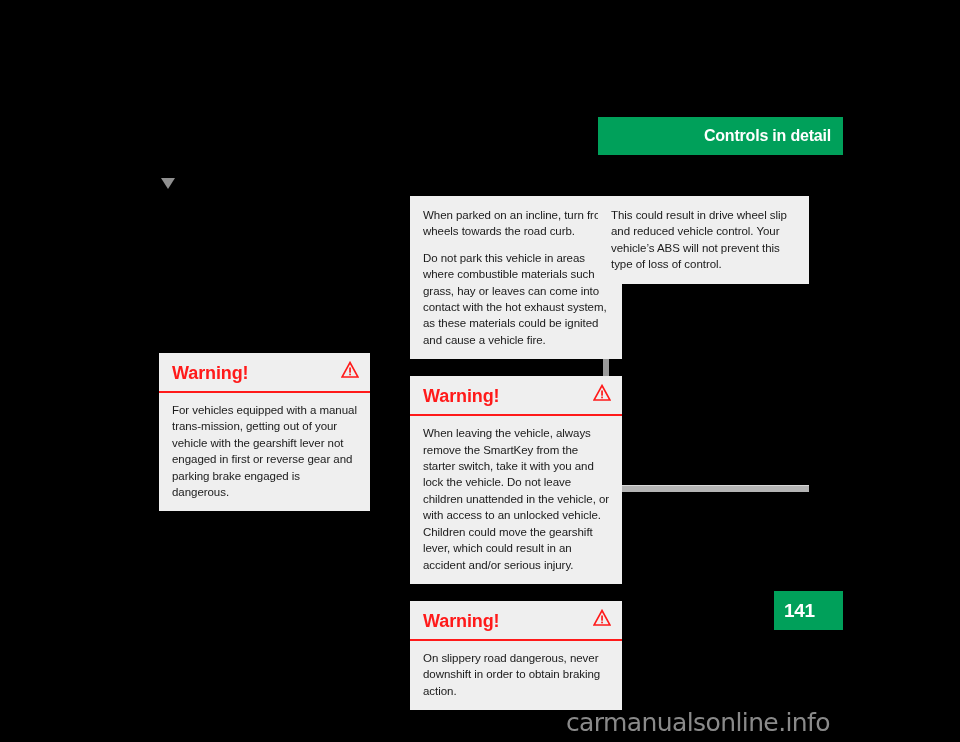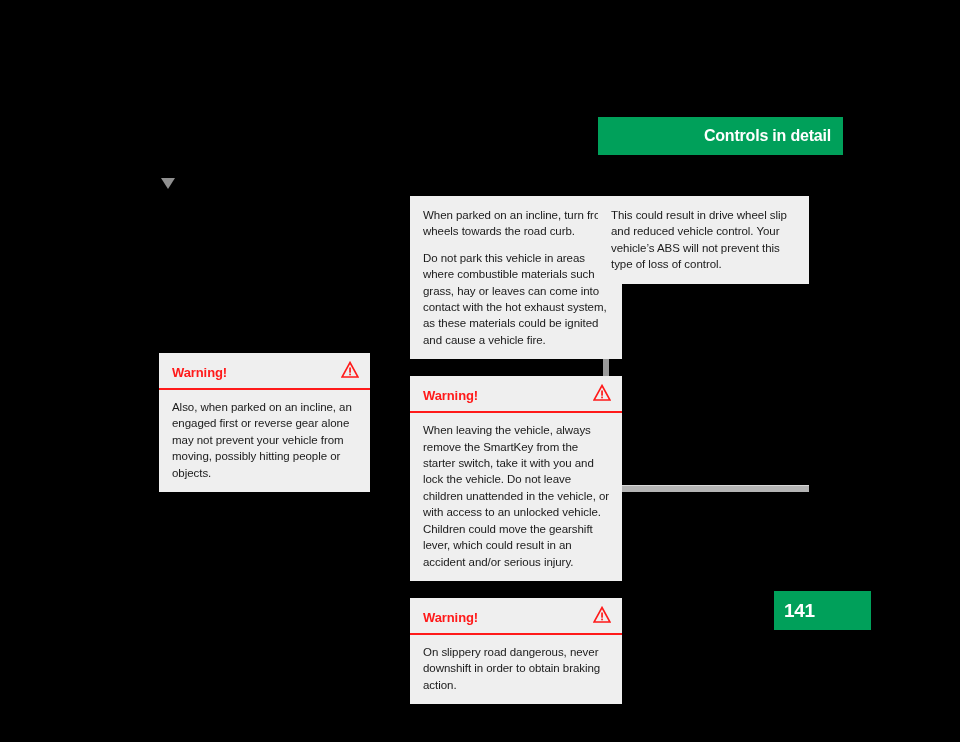--- a/index.html
+++ b/index.html
@@ -101,21 +101,21 @@
 
   
   .warning-head {
     position: relative;
     padding: 10px 12px 7px 13px;
     border-bottom: 2px solid #ff1a1a;
     min-height: 16px;
   }
   .warning-title {
     color: #ff1a1a;
-    font-size: 13px;
+    font-size: 18px;
     font-weight: bold;
     letter-spacing: -0.1px;
   }
   .warning-icon {
     position: absolute;
     right: 11px;
     top: 8px;
     width: 18px;
     height: 17px;
   }
@@ -133,21 +133,20 @@
   p.txt:last-child { margin-bottom: 0; }
 
   
   .page-badge {
     position: absolute;
     left: 774px;
     top: 591px;
     width: 69px;
     height: 39px;
     background: #00a05a;
-    padding-left: 28px;
   }
   .page-badge .num {
     position: absolute;
     left: 10px;
     top: 50%;
     transform: translateY(-50%);
     color: #ffffff;
     font-size: 19px;
     font-weight: bold;
     letter-spacing: -0.3px;
@@ -185,21 +184,21 @@
         <span class="warning-title">Warning!</span>
         <span class="warning-icon">
           <svg width="18" height="17" viewBox="0 0 18 17" xmlns="http://www.w3.org/2000/svg">
             <polygon points="9,1.5 17,16 1,16" fill="none" stroke="#ff1a1a" stroke-width="1.6" stroke-linejoin="miter"></polygon>
             <rect x="8.2" y="6.5" width="1.7" height="5.2" fill="#ff1a1a"></rect>
             <rect x="8.2" y="12.6" width="1.7" height="1.7" fill="#ff1a1a"></rect>
           </svg>
         </span>
       </div>
       <div class="warning-body">
-        <p class="txt">Also, when parked on an incline, an engaged first or reverse gear alone may not prevent your vehicle from moving, possibly hitting people or objects.</p>
+        <p class="txt">For vehicles equipped with a manual trans-mission, getting out of your vehicle with the gearshift lever not engaged in first or reverse gear and parking brake engaged is dangerous.</p>
       </div>
     </div>
   </div>
 
   <div class="col col-mid">
 
     <div class="block plain">
       <p class="txt">When parked on an incline, turn front wheels towards the road curb.</p>
       <p class="txt">Do not park this vehicle in areas where combustible materials such as grass, hay or leaves can come into contact with the hot exhaust system, as these materials could be ignited and cause a vehicle fire.</p>
     </div>
@@ -241,14 +240,15 @@
   <div class="col col-right">
     <div class="block plain">
       <p class="txt">This could result in drive wheel slip and reduced vehicle control. Your vehicle’s ABS will not prevent this type of loss of control.</p>
     </div>
   </div>
 
   <div class="page-badge">
     <span class="num">141</span>
   </div>
 
+  <div class="watermark">carmanualsonline.info</div>
 
 </div>
 
 </body></html>

